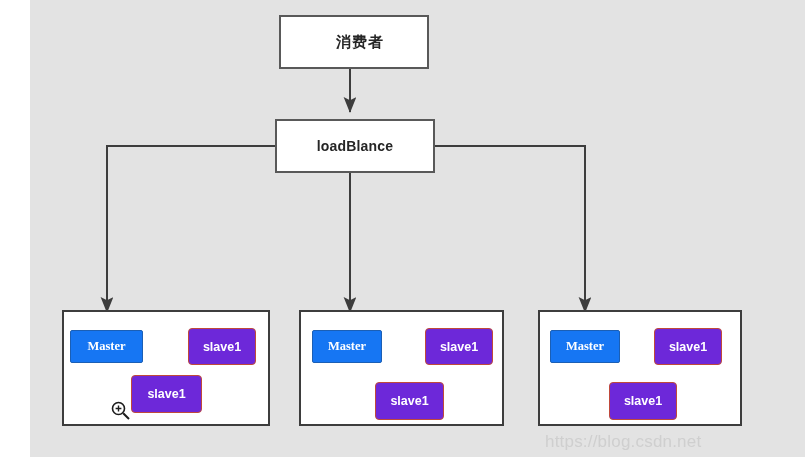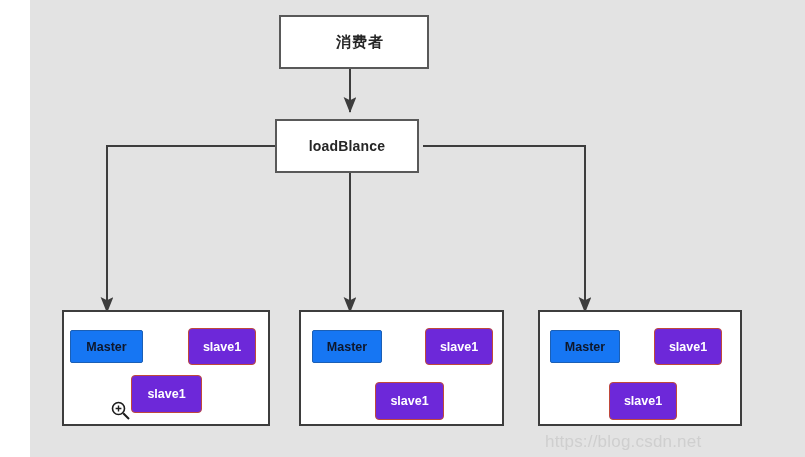--- a/index.html
+++ b/index.html
@@ -57,23 +57,24 @@
   .cluster {
     position: absolute;
     box-sizing: border-box;
     background: #ffffff;
     border: 2px solid #3d3d3d;
   }
   .master-box {
     background: #1676f3;
     border: 1.5px solid #1b5fb5;
     border-radius: 2px;
-    color: #0f172a;
+    color: #ffffff;
     font-size: 12.5px;
     font-weight: 700;
+    font-family: Liberation Serif, serif;
   }
   .slave-box {
     background: #6d28d9;
     border: 1.5px solid #c0493b;
     border-radius: 4px;
     color: #ffffff;
     font-size: 12.5px;
     font-weight: 700;
   }
   .watermark {
@@ -157,21 +158,21 @@
       <path d="M655,347 L627,347" stroke="#1c1c1c" stroke-width="2" fill="none" marker-end="url(#arrowHeadSm)"></path>
       <path d="M575,362 L611,391" stroke="#1c1c1c" stroke-width="2" fill="none" marker-end="url(#arrowHeadSm)"></path>
       <path d="M688,366 L668,392" stroke="#1c1c1c" stroke-width="2" fill="none" marker-end="url(#arrowHeadSm)"></path>
     </g>
   </svg>
 
   <div class="node plain-box title-cn" style="left:279px; top:15px; width:150px; height:54px;padding-left:12px;">
     <span>消费者</span>
   </div>
 
-  <div class="node plain-box title-en" style="left:275px; top:119px; width:144px; height:54px;text-align:right;">
+  <div class="node plain-box title-en" style="left:275px; top:119px; width:160px; height:54px;text-align:right;">
     <span>loadBlance</span>
   </div>
 
   <div class="cluster" style="left:62px; top:310px; width:208px; height:116px;"></div>
 
   <div class="node master-box" style="left:70px; top:330px; width:73px; height:33px;">
     <span>Master</span>
   </div>
   <div class="node slave-box" style="left:188px; top:328px; width:68px; height:37px;">
     <span>slave1</span>

